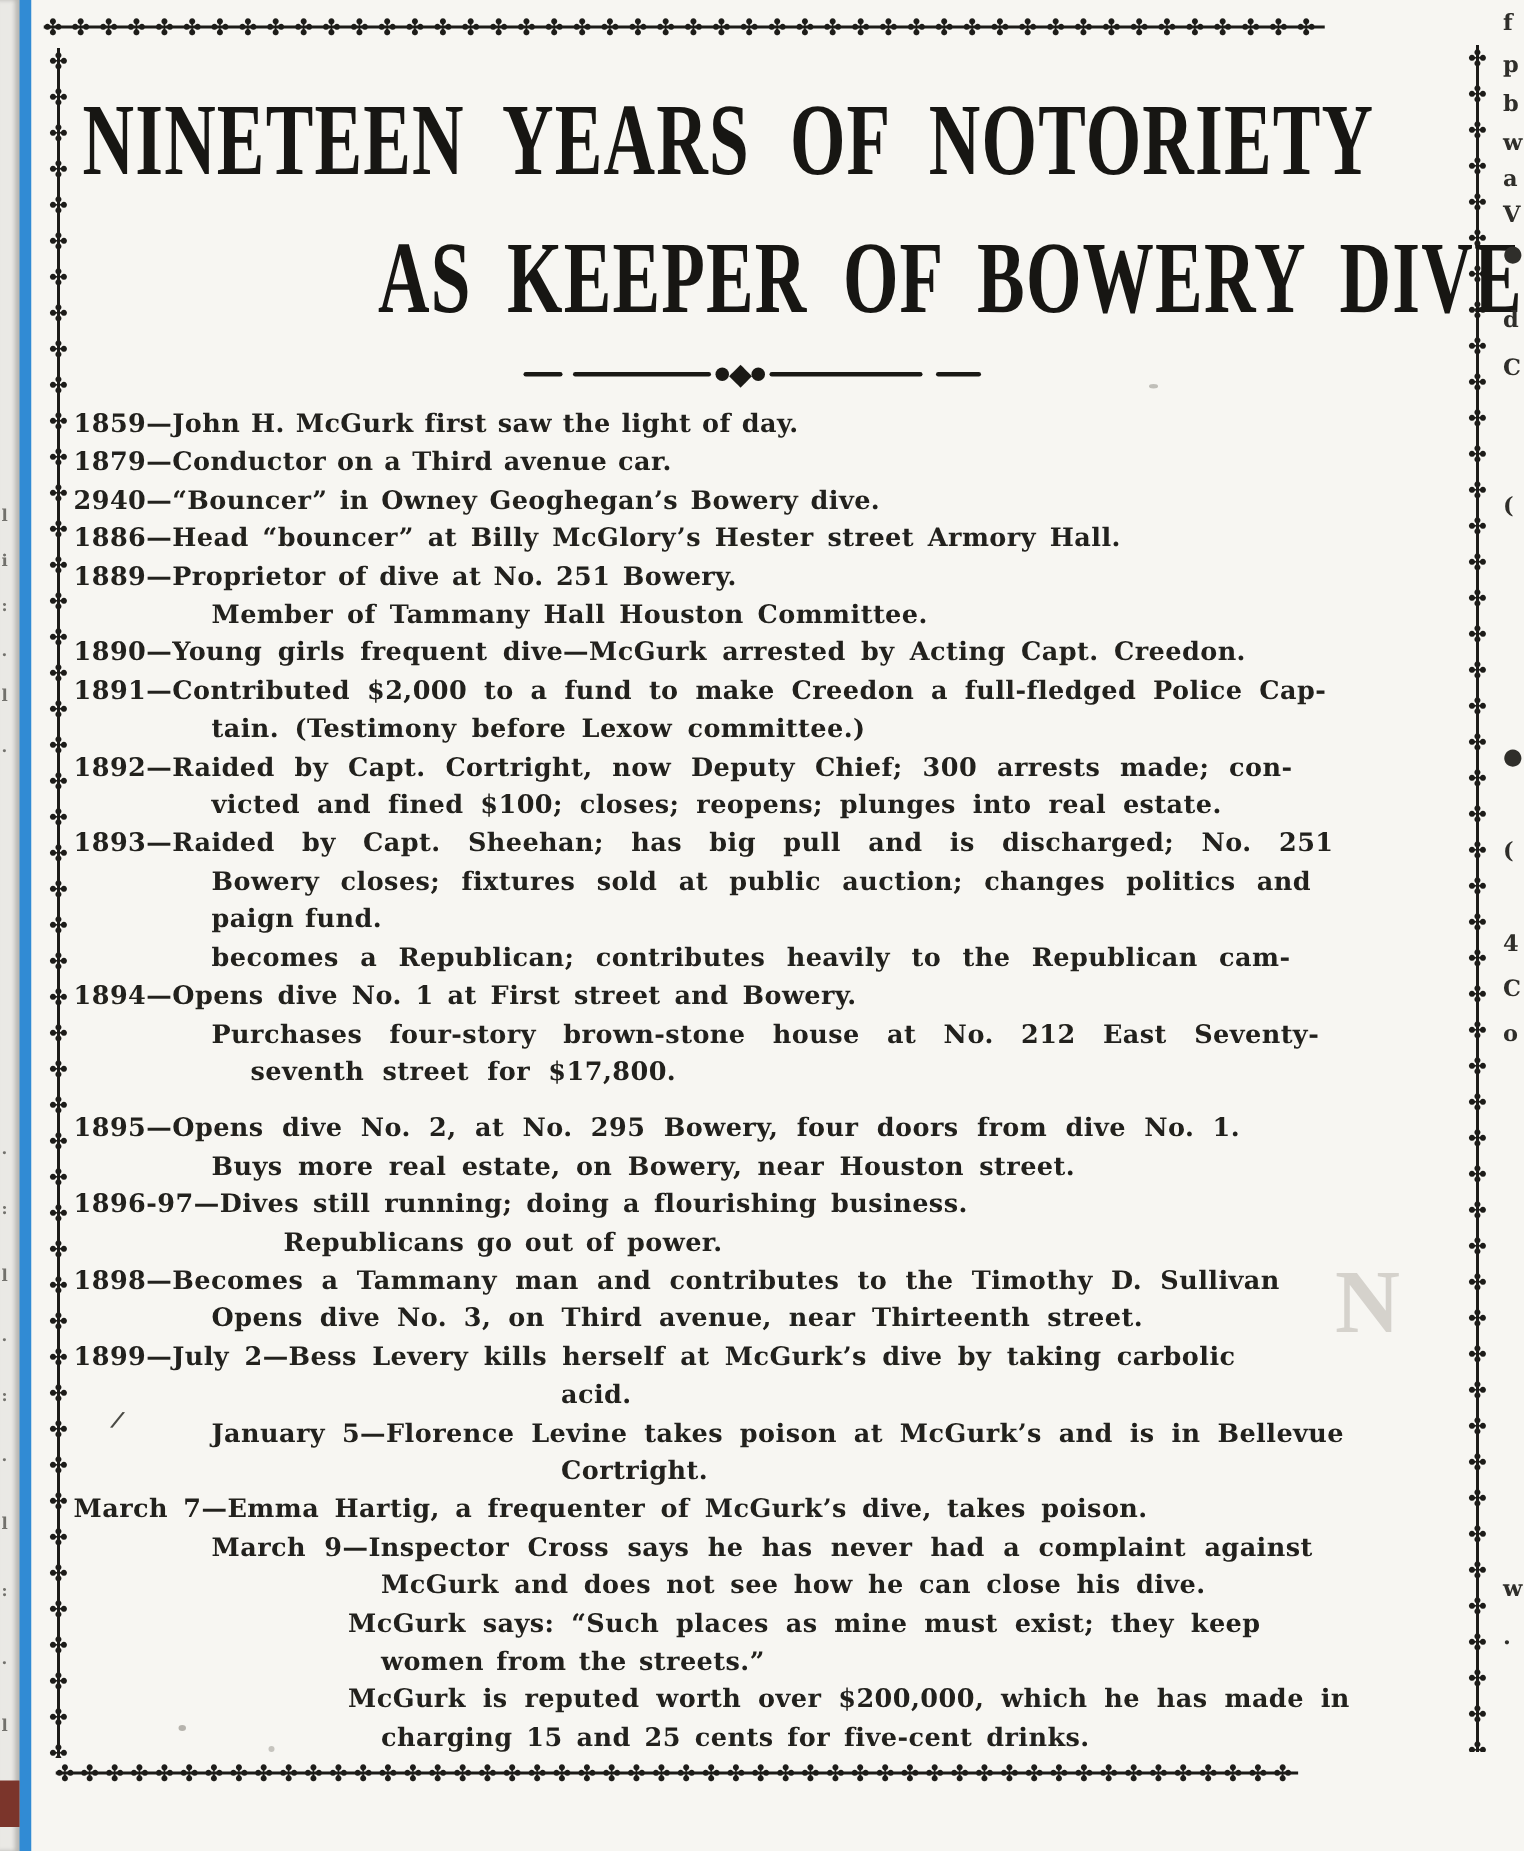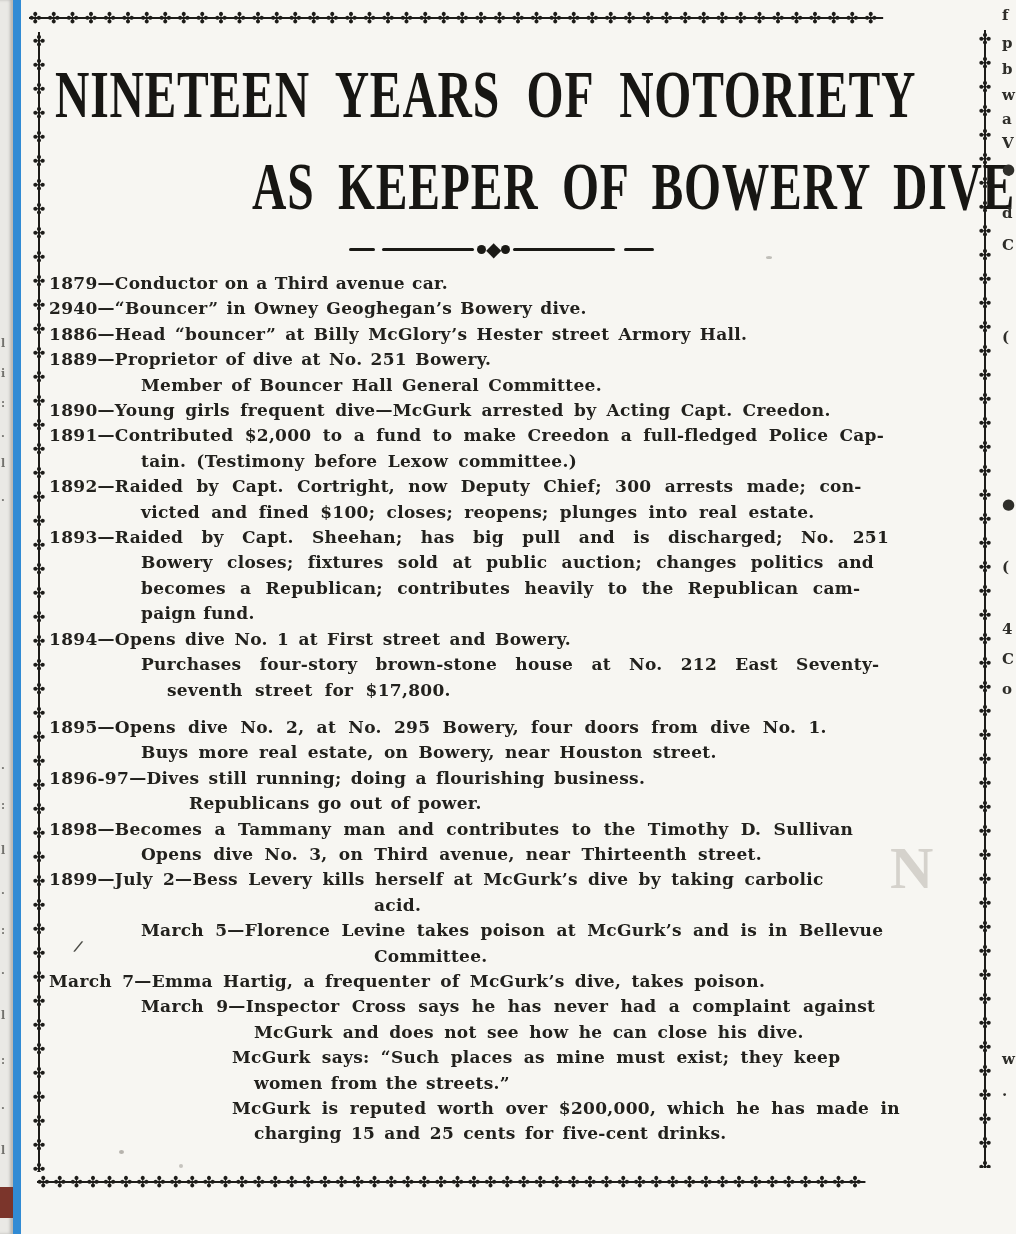--- a/index.html
+++ b/index.html
@@ -96,47 +96,48 @@
         <span class="seg d1"></span>
         <span class="seg d2"></span>
         <span class="dot"></span>
         <span class="diamond">◆</span>
         <span class="dot"></span>
         <span class="seg d3"></span>
         <span class="seg d4"></span>
       </div>
 
       <div class="timeline">
+          <div class="tl-line" style="margin-left: 0px; word-spacing: 1px;">1859—John H. McGurk first saw the light of day.</div>
           <div class="tl-line" style="margin-left: 0px; word-spacing: 1px;">1879—Conductor on a Third avenue car.</div>
           <div class="tl-line" style="margin-left: 0px; word-spacing: 2px;">2940—“Bouncer” in Owney Geoghegan’s Bowery dive.</div>
           <div class="tl-line" style="margin-left: 0px; word-spacing: 3px;">1886—Head “bouncer” at Billy McGlory’s Hester street Armory Hall.</div>
           <div class="tl-line" style="margin-left: 0px; word-spacing: 2px;">1889—Proprietor of dive at No. 251 Bowery.</div>
-          <div class="tl-line" style="margin-left: 92px; word-spacing: 3px;">Member of Bouncer Hall General Committee.</div>
+          <div class="tl-line" style="margin-left: 92px; word-spacing: 3px;">Member of Tammany Hall Houston Committee.</div>
           <div class="tl-line" style="margin-left: 0px; word-spacing: 4px;">1890—Young girls frequent dive—McGurk arrested by Acting Capt. Creedon.</div>
           <div class="tl-line" style="margin-left: 0px; word-spacing: 5px;">1891—Contributed $2,000 to a fund to make Creedon a full-fledged Police Cap-</div>
           <div class="tl-line" style="margin-left: 92px; word-spacing: 4px;">tain.  (Testimony before Lexow committee.)</div>
           <div class="tl-line" style="margin-left: 0px; word-spacing: 7px;">1892—Raided by Capt. Cortright, now Deputy Chief; 300 arrests made; con-</div>
           <div class="tl-line" style="margin-left: 92px; word-spacing: 5px;">victed and fined $100; closes; reopens; plunges into real estate.</div>
           <div class="tl-line" style="margin-left: 0px; word-spacing: 12px;">1893—Raided by Capt. Sheehan; has big pull and is discharged; No. 251</div>
           <div class="tl-line" style="margin-left: 92px; word-spacing: 8px;">Bowery closes; fixtures sold at public auction; changes politics and</div>
+          <div class="tl-line" style="margin-left: 92px; word-spacing: 1px;">paign fund.</div>
           <div class="tl-line" style="margin-left: 92px; word-spacing: 8px;">becomes a Republican; contributes heavily to the Republican cam-</div>
-          <div class="tl-line" style="margin-left: 92px; word-spacing: 1px;">paign fund.</div>
           <div class="tl-line" style="margin-left: 0px; word-spacing: 3px;">1894—Opens dive No. 1 at First street and Bowery.</div>
           <div class="tl-line" style="margin-left: 92px; word-spacing: 12px;">Purchases four-story brown-stone house at No. 212 East Seventy-</div>
           <div class="tl-line" style="margin-left: 118px; word-spacing: 6px;">seventh street for $17,800.</div>
           <div class="tl-line" style="margin-left: 0px; word-spacing: 6px; margin-top: 12px;">1895—Opens dive No. 2, at No. 295 Bowery, four doors from dive No. 1.</div>
           <div class="tl-line" style="margin-left: 92px; word-spacing: 4px;">Buys more real estate, on Bowery, near Houston street.</div>
           <div class="tl-line" style="margin-left: 0px; word-spacing: 3px;">1896-97—Dives still running; doing a flourishing business.</div>
           <div class="tl-line" style="margin-left: 140px; word-spacing: 2px;">Republicans go out of power.</div>
           <div class="tl-line" style="margin-left: 0px; word-spacing: 6px;">1898—Becomes a Tammany man and contributes to the Timothy D. Sullivan</div>
           <div class="tl-line" style="margin-left: 92px; word-spacing: 5px;">Opens dive No. 3, on Third avenue, near Thirteenth street.</div>
           <div class="tl-line" style="margin-left: 0px; word-spacing: 4px;">1899—July 2—Bess Levery kills herself at McGurk’s dive by taking carbolic</div>
           <div class="tl-line" style="margin-left: 325px; word-spacing: 0px;">acid.</div>
-          <div class="tl-line" style="margin-left: 92px; word-spacing: 5px;">March 5—Florence Levine takes poison at McGurk’s and is in Bellevue</div>
-          <div class="tl-line" style="margin-left: 325px; word-spacing: 0px;">Committee.</div>
+          <div class="tl-line" style="margin-left: 92px; word-spacing: 5px;">January 5—Florence Levine takes poison at McGurk’s and is in Bellevue</div>
+          <div class="tl-line" style="margin-left: 325px; word-spacing: 0px;">Cortright.</div>
           <div class="tl-line" style="word-spacing: 4px;">March 7—Emma Hartig, a frequenter of McGurk’s dive, takes poison.</div>
           <div class="tl-line" style="margin-left: 92px; word-spacing: 6px;">March 9—Inspector Cross says he has never had a complaint against</div>
           <div class="tl-line" style="margin-left: 205px; word-spacing: 4px;">McGurk and does not see how he can close his dive.</div>
           <div class="tl-line" style="margin-left: 183px; word-spacing: 5px;">McGurk says: “Such places as mine must exist; they keep</div>
           <div class="tl-line" style="margin-left: 205px; word-spacing: 2px;">women from the streets.”</div>
           <div class="tl-line" style="margin-left: 183px; word-spacing: 5px;">McGurk is reputed worth over $200,000, which he has made in</div>
           <div class="tl-line" style="margin-left: 205px; word-spacing: 3px;">charging 15 and 25 cents for five-cent drinks.</div>
         </div>
     </div>
 

